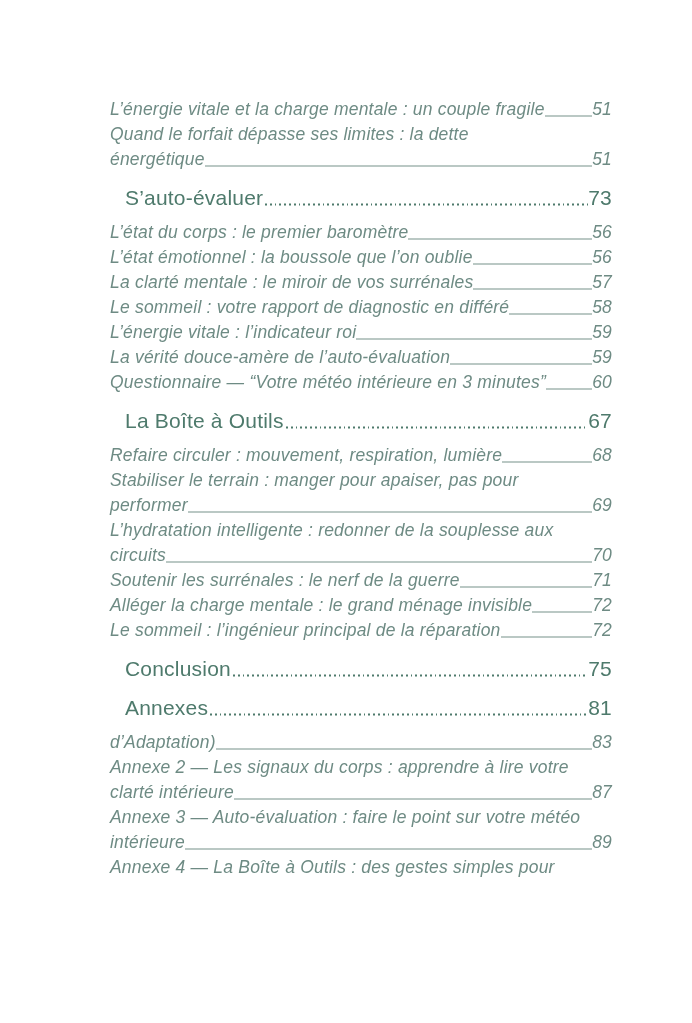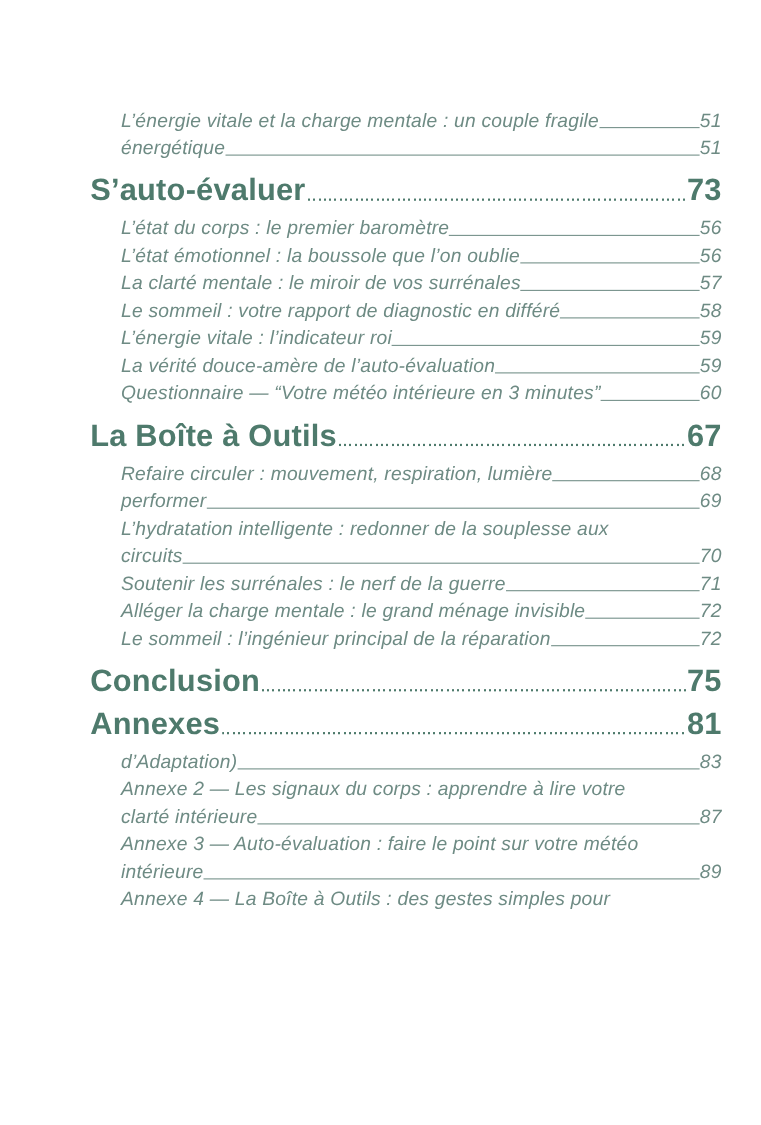--- a/index.html
+++ b/index.html
@@ -3,47 +3,48 @@
 <meta charset="utf-8">
 <style>
   * { margin: 0; padding: 0; box-sizing: border-box; }
   html, body { width: 692px; height: 1023px; background: #ffffff; }
   body { font-family: "Liberation Sans", sans-serif; }
 
   .page {
     width: 692px;
     height: 1023px;
     background: var(--bg, #ffffff);
-    padding: 97px 36px 0 82px;
+    padding: 97px 80px 0 82px;
     overflow: hidden;
   }
 
   .toc-line {
     display: flex;
     align-items: baseline;
     white-space: nowrap;
   }
 
   .toc-line.sub {
     margin-left: 28px;
     font-style: italic;
     font-size: 17.5px;
     line-height: 25px;
     letter-spacing: 0.2px;
     color: var(--sub-color, #6e8b84);
   }
 
   .toc-line.heading {
-    font-size: 28px;
-    font-weight: 700;
+    font-size: 21px;
+    font-weight: 400;
     line-height: 27px;
     letter-spacing: 0.2px;
     margin-top: 12px;
     margin-bottom: 9px;
     color: var(--heading-color, #4e7a6c);
+    margin-left: 43px;
   }
 
   .leader {
     flex: 1 1 auto;
     min-width: 8px;
     align-self: baseline;
   }
 
   .leader.solid {
     height: 0;
@@ -70,20 +71,24 @@
 <body>
 
 <main class="page">
   <div id="toc-lines">
       <div class="toc-line sub">
     <span class="t">L’énergie vitale et la charge mentale : un couple fragile</span>
     <span class="leader solid"></span>
     <span class="pg">51</span>
   </div>
       <div class="toc-line sub">
+    <span class="t">Quand le forfait dépasse ses limites : la dette</span>
+
+  </div>
+      <div class="toc-line sub">
     <span class="t">énergétique</span>
     <span class="leader solid"></span>
     <span class="pg">51</span>
   </div>
       <div class="toc-line heading">
     <span class="t">S’auto-évaluer</span>
     <span class="leader dotted"></span>
     <span class="pg">73</span>
   </div>
       <div class="toc-line sub">
@@ -123,20 +128,24 @@
   </div>
       <div class="toc-line heading">
     <span class="t">La Boîte à Outils</span>
     <span class="leader dotted"></span>
     <span class="pg">67</span>
   </div>
       <div class="toc-line sub">
     <span class="t">Refaire circuler : mouvement, respiration, lumière</span>
     <span class="leader solid"></span>
     <span class="pg">68</span>
+  </div>
+      <div class="toc-line sub">
+    <span class="t">Stabiliser le terrain : manger pour apaiser, pas pour</span>
+
   </div>
       <div class="toc-line sub">
     <span class="t">performer</span>
     <span class="leader solid"></span>
     <span class="pg">69</span>
   </div>
       <div class="toc-line sub">
     <span class="t">L’hydratation intelligente : redonner de la souplesse aux</span>
 
   </div>

